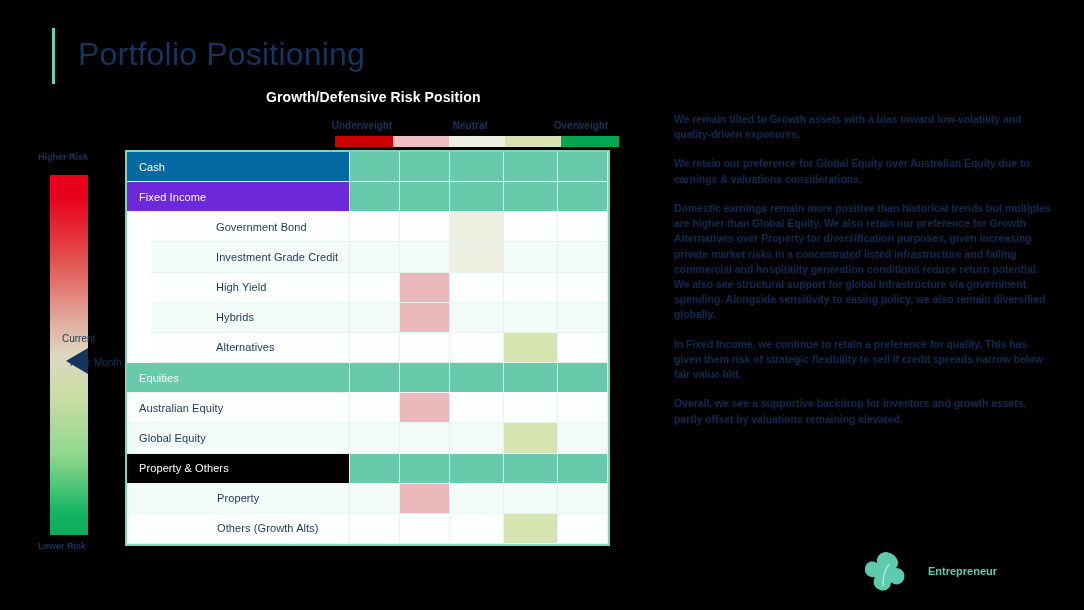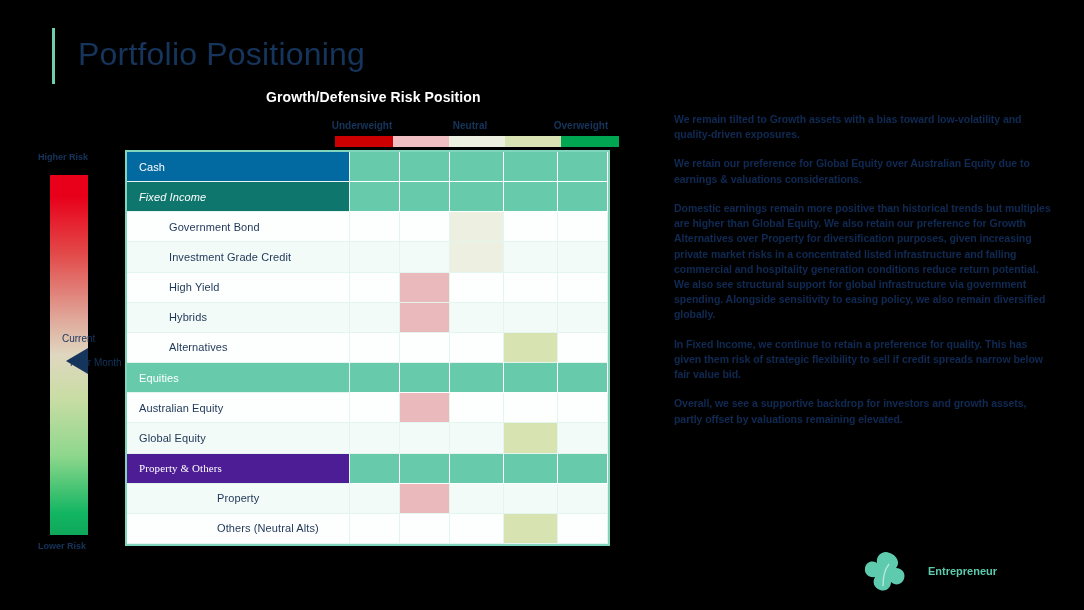--- a/index.html
+++ b/index.html
@@ -57,21 +57,21 @@
     border-right: 1px solid #E4F5EF;
     border-bottom: 1px solid #E4F5EF;
     background: #FDFFFE;
   }
   .cell.alt { background: #F3FBF8; }
   .cell.lbl {
     display: flex; align-items: center;
     font-size: 11px; color: #1D3557;
     padding-left: 12px; letter-spacing: .1px;
   }
-  .cell.lbl.ind1 { padding-left: 42px; }
+  .cell.lbl.ind1 { padding-left: 65px; margin-left: 24px; }
   .cell.lbl.ind2 { padding-left: 90px; }
 
   
   #legend-bar {
     position: absolute; left: 50px; top: 175px;
     width: 38px; height: 360px;
     background: linear-gradient(to bottom,
       #E8001B 0%, #E8001B 6%, #E24A4A 22%,
       #E0A89A 40%, #DFD7C0 50%, #C9DDA4 62%,
       #8ED78C 78%, #12B562 94%, #0FA85B 100%);
@@ -141,21 +141,21 @@
       <div style="background: rgb(0, 166, 81); flex: 1.05 1 0%;"></div>
     </div>
 
   <div id="grid" style="grid-template-rows: repeat(13, 1fr);">
       <div class="cell lbl" style="background: #0369a1; color: rgb(255, 255, 255); grid-area: 1 / 1;">Cash</div>
       <div class="cell" style="grid-area: 1 / 2; background: rgb(103, 203, 171); border-color: rgb(255, 255, 255);"></div>
       <div class="cell" style="grid-area: 1 / 3; background: rgb(103, 203, 171); border-color: rgb(255, 255, 255);"></div>
       <div class="cell" style="grid-area: 1 / 4; background: rgb(103, 203, 171); border-color: rgb(255, 255, 255);"></div>
       <div class="cell" style="grid-area: 1 / 5; background: rgb(103, 203, 171); border-color: rgb(255, 255, 255);"></div>
       <div class="cell" style="grid-area: 1 / 6; background: rgb(103, 203, 171); border-color: rgb(255, 255, 255);"></div>
-      <div class="cell lbl alt" style="background: #0f766e; color: rgb(255, 255, 255); grid-area: 2 / 1; font-style: italic;">Fixed Income</div>
+      <div class="cell lbl alt" style="background: #6d28d9; color: rgb(255, 255, 255); grid-area: 2 / 1;">Fixed Income</div>
       <div class="cell alt" style="grid-area: 2 / 2; background: rgb(103, 203, 171); border-color: rgb(255, 255, 255);"></div>
       <div class="cell alt" style="grid-area: 2 / 3; background: rgb(103, 203, 171); border-color: rgb(255, 255, 255);"></div>
       <div class="cell alt" style="grid-area: 2 / 4; background: rgb(103, 203, 171); border-color: rgb(255, 255, 255);"></div>
       <div class="cell alt" style="grid-area: 2 / 5; background: rgb(103, 203, 171); border-color: rgb(255, 255, 255);"></div>
       <div class="cell alt" style="grid-area: 2 / 6; background: rgb(103, 203, 171); border-color: rgb(255, 255, 255);"></div>
       <div class="cell lbl ind1" style="grid-area: 3 / 1;">Government Bond</div>
       <div class="cell" style="grid-area: 3 / 2;"></div>
       <div class="cell" style="grid-area: 3 / 3;"></div>
       <div class="cell" style="grid-area: 3 / 4; background: rgb(237, 239, 224);"></div>
       <div class="cell" style="grid-area: 3 / 5;"></div>
@@ -195,33 +195,33 @@
       <div class="cell" style="grid-area: 9 / 3; background: rgb(233, 185, 188);"></div>
       <div class="cell" style="grid-area: 9 / 4;"></div>
       <div class="cell" style="grid-area: 9 / 5;"></div>
       <div class="cell" style="grid-area: 9 / 6;"></div>
       <div class="cell lbl alt" style="grid-area: 10 / 1;">Global Equity</div>
       <div class="cell alt" style="grid-area: 10 / 2;"></div>
       <div class="cell alt" style="grid-area: 10 / 3;"></div>
       <div class="cell alt" style="grid-area: 10 / 4;"></div>
       <div class="cell alt" style="grid-area: 10 / 5; background: rgb(216, 227, 178);"></div>
       <div class="cell alt" style="grid-area: 10 / 6;"></div>
-      <div class="cell lbl" style="background: #4c1d95; color: rgb(255, 255, 255); grid-area: 11 / 1; font-family: Liberation Serif, serif;">Property &amp; Others</div>
+      <div class="cell lbl" style="background: #000000; color: rgb(255, 255, 255); grid-area: 11 / 1;">Property &amp; Others</div>
       <div class="cell" style="grid-area: 11 / 2; background: rgb(103, 203, 171); border-color: rgb(255, 255, 255);"></div>
       <div class="cell" style="grid-area: 11 / 3; background: rgb(103, 203, 171); border-color: rgb(255, 255, 255);"></div>
       <div class="cell" style="grid-area: 11 / 4; background: rgb(103, 203, 171); border-color: rgb(255, 255, 255);"></div>
       <div class="cell" style="grid-area: 11 / 5; background: rgb(103, 203, 171); border-color: rgb(255, 255, 255);"></div>
       <div class="cell" style="grid-area: 11 / 6; background: rgb(103, 203, 171); border-color: rgb(255, 255, 255);"></div>
       <div class="cell lbl ind2 alt" style="grid-area: 12 / 1;">Property</div>
       <div class="cell alt" style="grid-area: 12 / 2;"></div>
       <div class="cell alt" style="grid-area: 12 / 3; background: rgb(233, 185, 188);"></div>
       <div class="cell alt" style="grid-area: 12 / 4;"></div>
       <div class="cell alt" style="grid-area: 12 / 5;"></div>
       <div class="cell alt" style="grid-area: 12 / 6;"></div>
-      <div class="cell lbl ind2" style="grid-area: 13 / 1;">Others (Neutral Alts)</div>
+      <div class="cell lbl ind2" style="grid-area: 13 / 1;">Others (Growth Alts)</div>
       <div class="cell" style="grid-area: 13 / 2;"></div>
       <div class="cell" style="grid-area: 13 / 3;"></div>
       <div class="cell" style="grid-area: 13 / 4;"></div>
       <div class="cell" style="grid-area: 13 / 5; background: rgb(216, 227, 178);"></div>
       <div class="cell" style="grid-area: 13 / 6;"></div>
     </div>
 
   <div id="lbl-higher">Higher Risk</div>
   <div id="legend-bar"></div>
   <div id="lbl-lower">Lower Risk</div>

